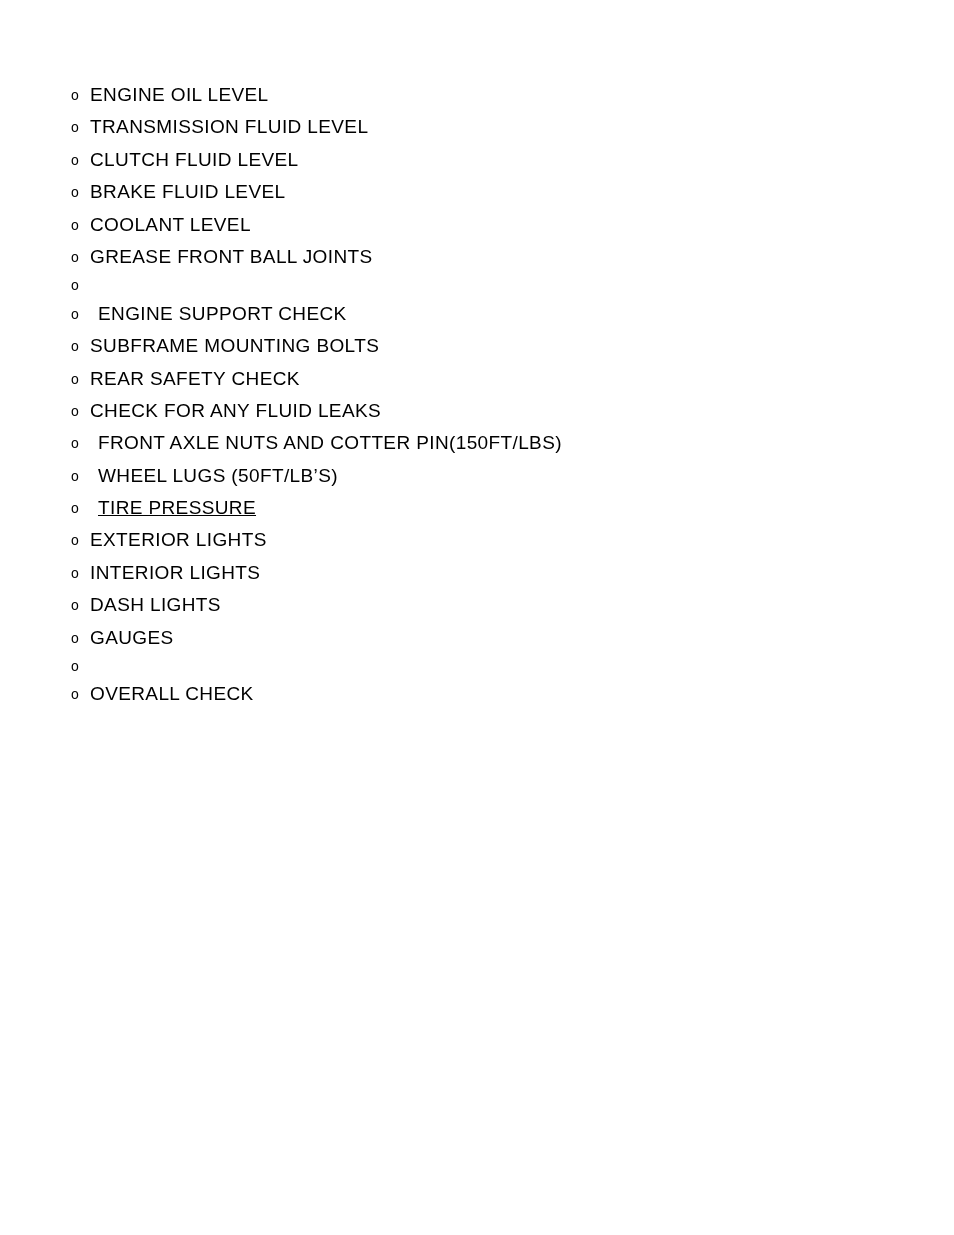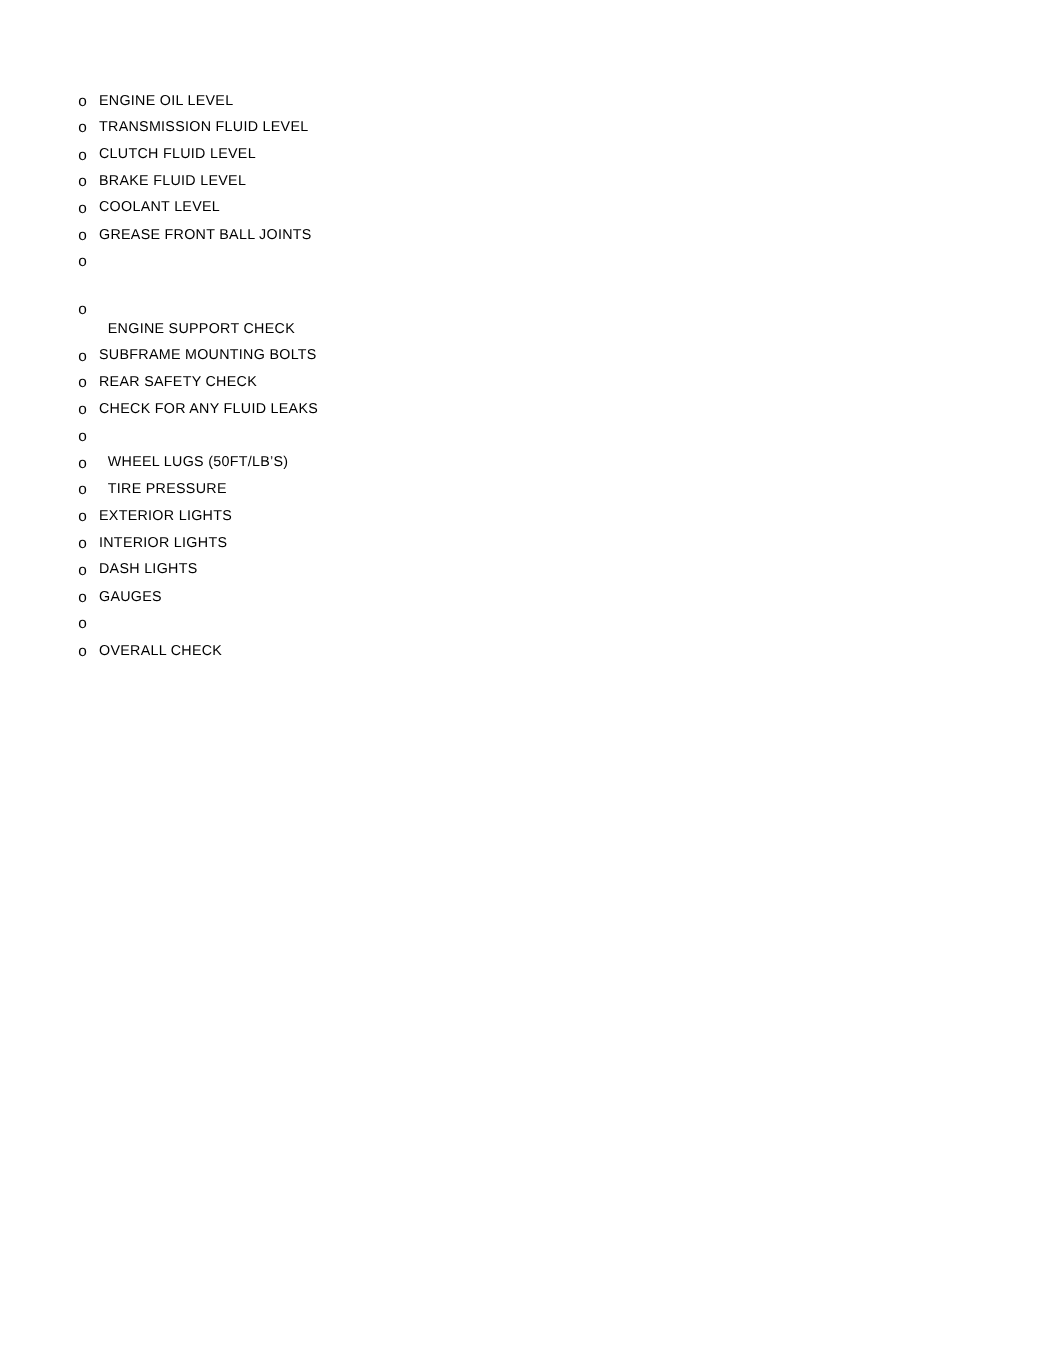--- a/index.html
+++ b/index.html
@@ -37,21 +37,21 @@
     .bullet {
       display: inline-block;
       width: 30px;
       min-width: 30px;
       text-align: center;
       font-size: 14px;
       color: #000000;
     }
 
     .item-text {
-      font-size: 13px;
+      font-size: 19px;
       font-weight: 400;
       letter-spacing: 0.02em;
       color: #000000;
       text-transform: uppercase;
     }
   </style>
 </head>
 <body>
 
 <div class="page-content">
@@ -78,44 +78,45 @@
       </li>
       <li>
         <span class="bullet">o</span>
         <span class="item-text">GREASE FRONT BALL JOINTS</span>
       </li>
       <li>
         <span class="bullet">o</span>
       </li>
       <li>
         <span class="bullet">o</span>
-        <span class="item-text" style="padding-left: 8px; margin-top: 38px;">ENGINE SUPPORT CHECK</span>
+        <span class="item-text" style="padding-left: 8px;">ENGINE SUPPORT CHECK</span>
       </li>
       <li>
         <span class="bullet">o</span>
         <span class="item-text">SUBFRAME MOUNTING BOLTS</span>
       </li>
       <li>
         <span class="bullet">o</span>
         <span class="item-text">REAR SAFETY CHECK</span>
       </li>
       <li>
         <span class="bullet">o</span>
         <span class="item-text">CHECK FOR ANY FLUID LEAKS</span>
       </li>
       <li>
         <span class="bullet">o</span>
+        <span class="item-text" style="padding-left: 8px;">FRONT AXLE NUTS AND COTTER PIN(150ft/lbs)</span>
       </li>
       <li>
         <span class="bullet">o</span>
         <span class="item-text" style="padding-left: 8px;">WHEEL LUGS (50ft/lb’s)</span>
       </li>
       <li>
         <span class="bullet">o</span>
-        <span class="item-text" style="padding-left: 8px;">TIRE PRESSURE</span>
+        <span class="item-text" style="padding-left: 8px; text-decoration: underline;">TIRE PRESSURE</span>
       </li>
       <li>
         <span class="bullet">o</span>
         <span class="item-text">EXTERIOR LIGHTS</span>
       </li>
       <li>
         <span class="bullet">o</span>
         <span class="item-text">INTERIOR LIGHTS</span>
       </li>
       <li>

